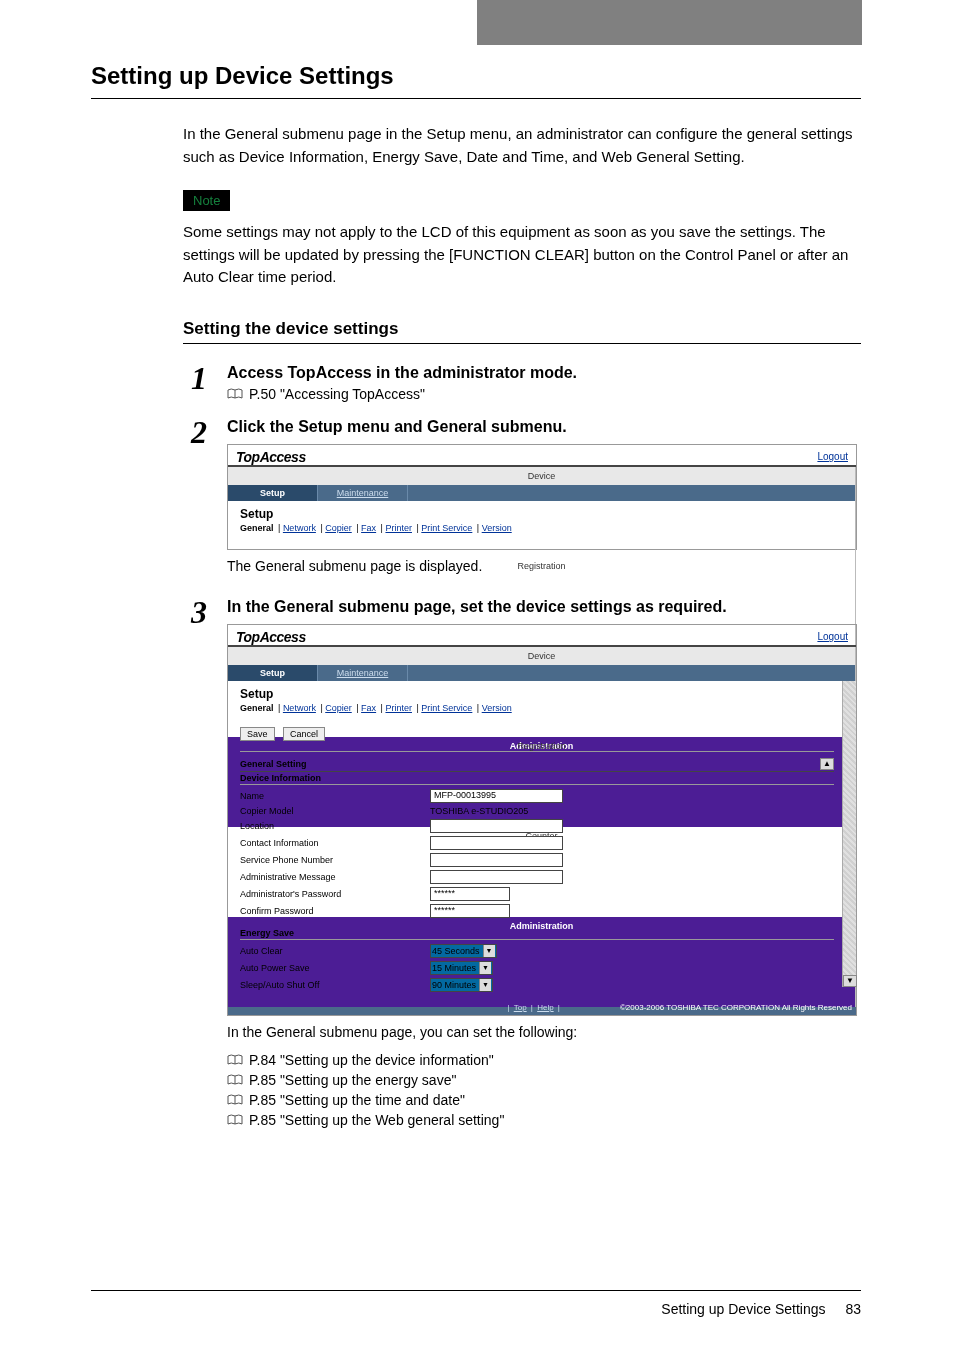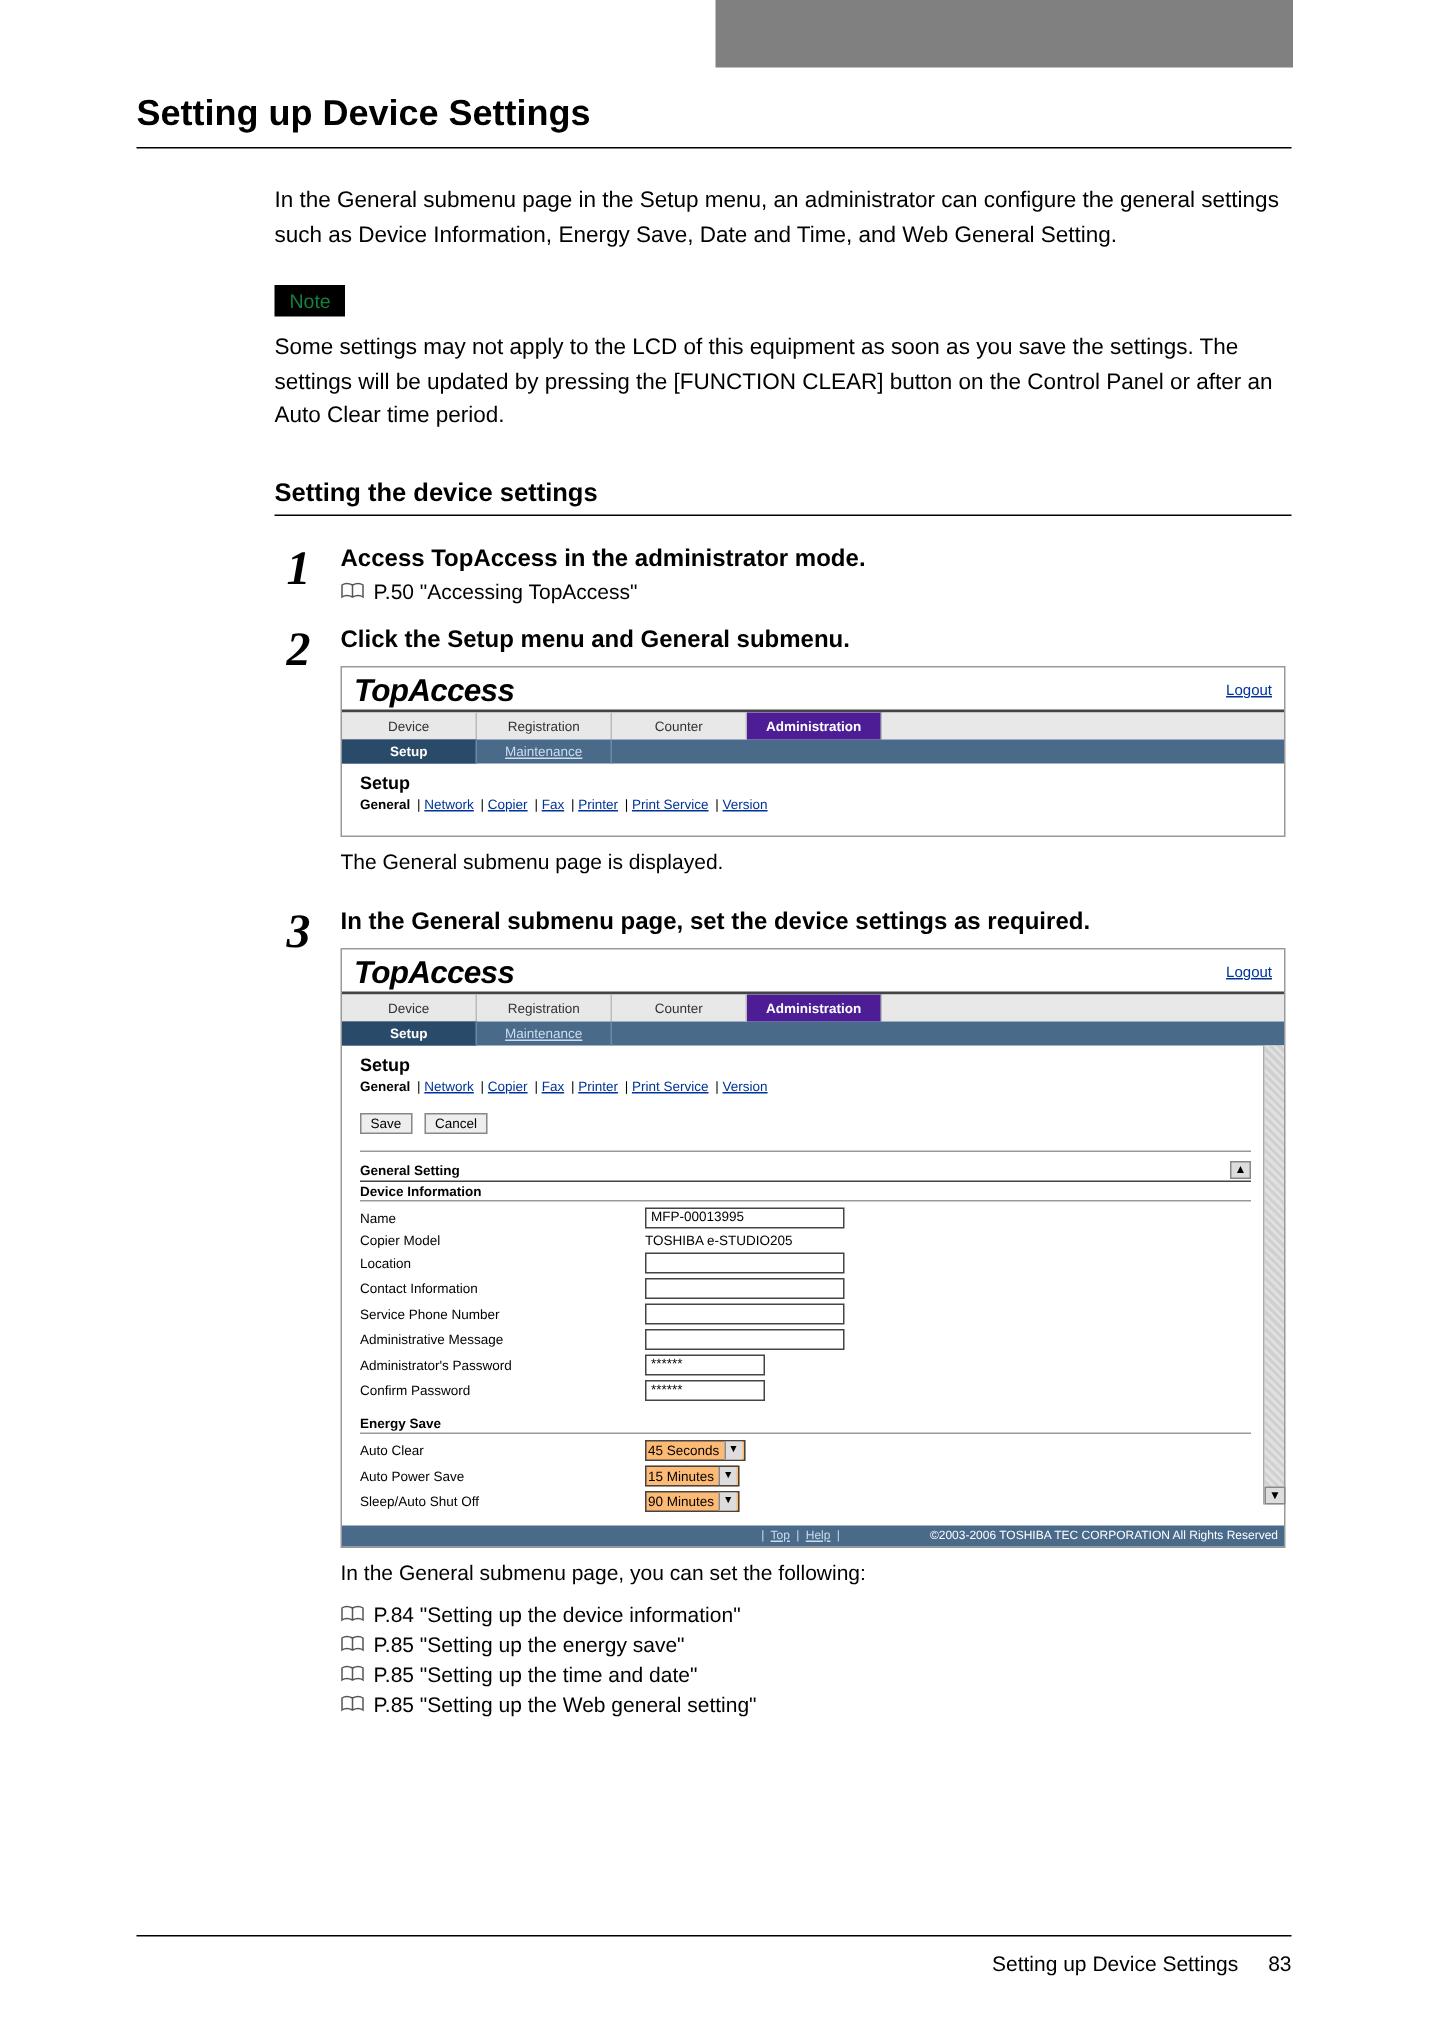--- a/index.html
+++ b/index.html
@@ -112,34 +112,35 @@
   
   .ta-header {
     display: flex;
     justify-content: space-between;
     align-items: center;
     padding: 4px 8px 0 8px;
     border-bottom: 2px solid #444;
   }
   .ta-logo {
     font-family: "Arial Black", Arial, sans-serif;
-    font-size: 21px;
+    font-size: 14px;
     font-weight: 900;
     font-style: italic;
     letter-spacing: -0.5px;
   }
   .ta-logout {
     font-size: 10px;
     color: #003399;
     text-decoration: underline;
   }
   .ta-tabs {
     display: flex;
     background: #e8e8e8;
     height: 18px;
+    flex-direction: column;
   }
   .ta-tab {
     flex: 0 0 90px;
     font-size: 9px;
     text-align: center;
     line-height: 18px;
     border-right: 1px solid #bbb;
     color: #333;
   }
   .ta-tab.active {
@@ -239,21 +240,21 @@
     width: 133px;
     font-size: 9px;
     padding: 0 3px;
     background: #fff;
   }
   .ta-field-select {
     border: 1px solid #444;
     height: 14px;
     font-size: 9px;
     padding: 0 1px;
-    background: #fdba74;
+    background: #0369a1;
     display: inline-flex;
     align-items: center;
   }
   .ta-select-arrow {
     background: #ddd;
     border-left: 1px solid #888;
     width: 12px;
     height: 12px;
     font-size: 7px;
     text-align: center;

